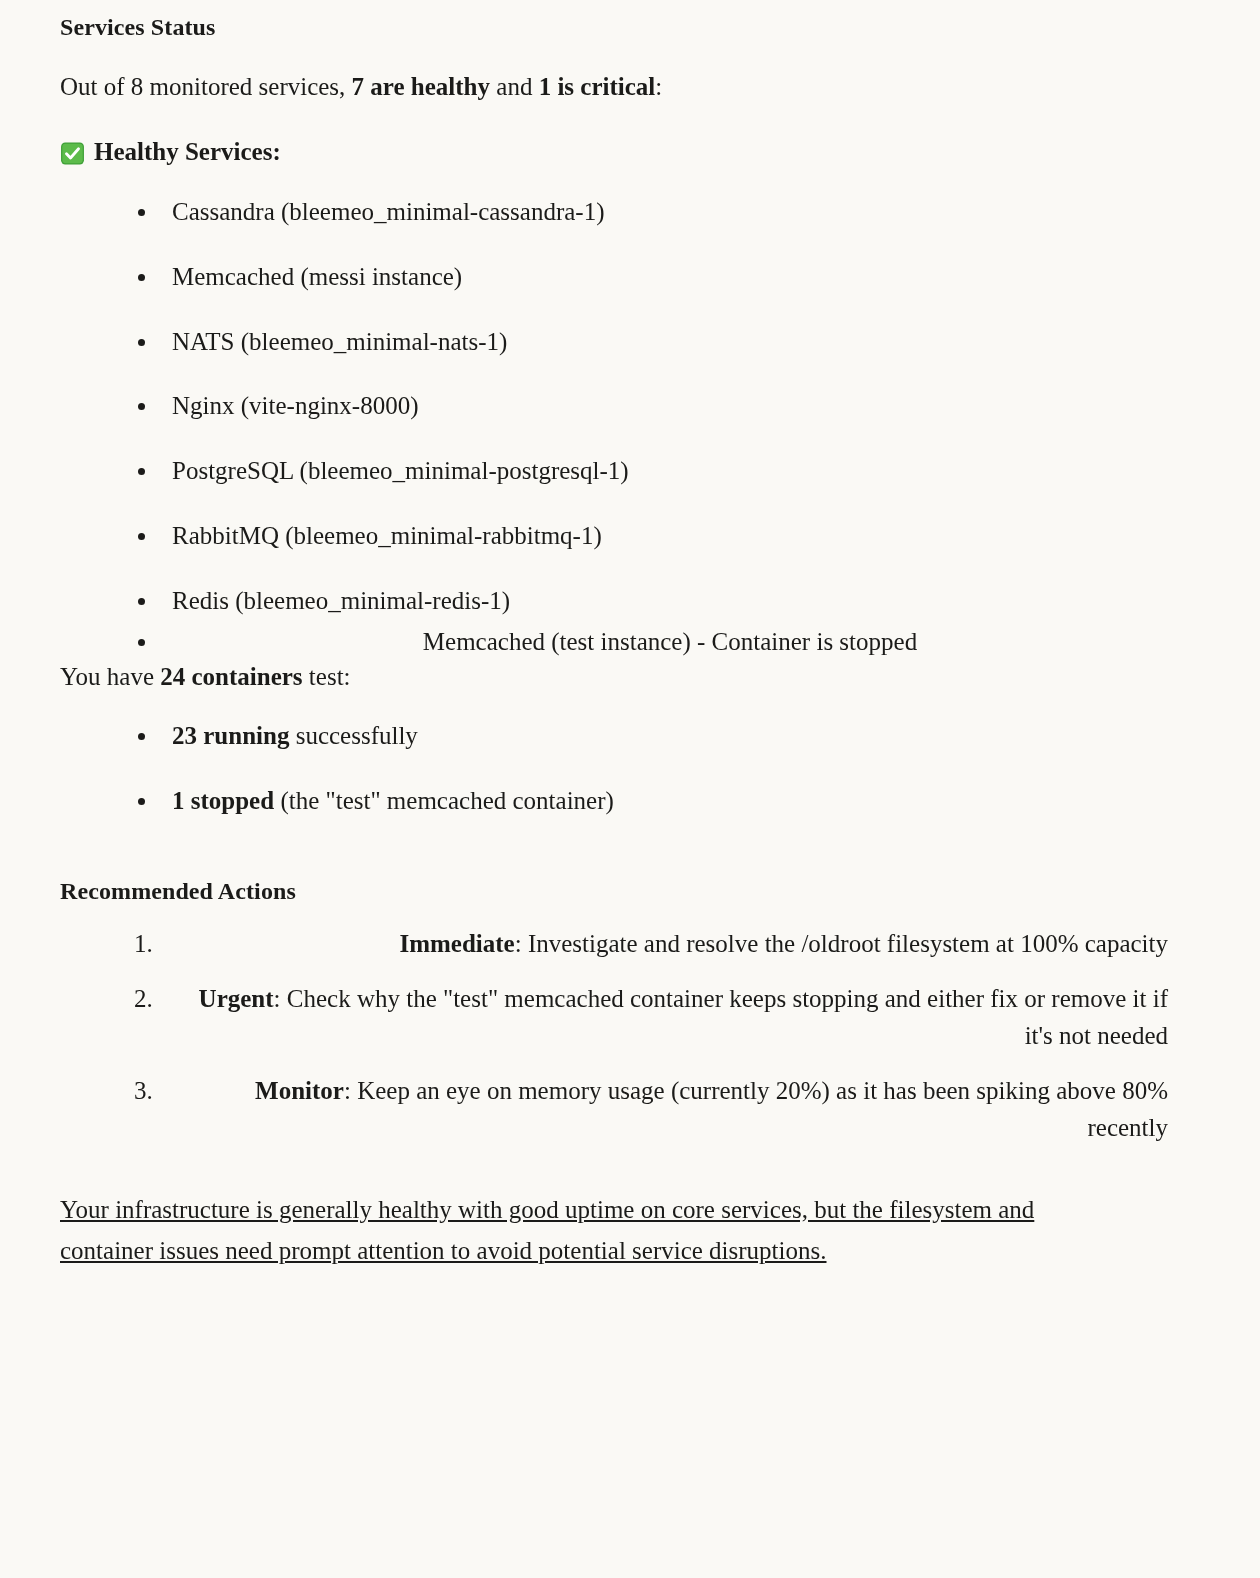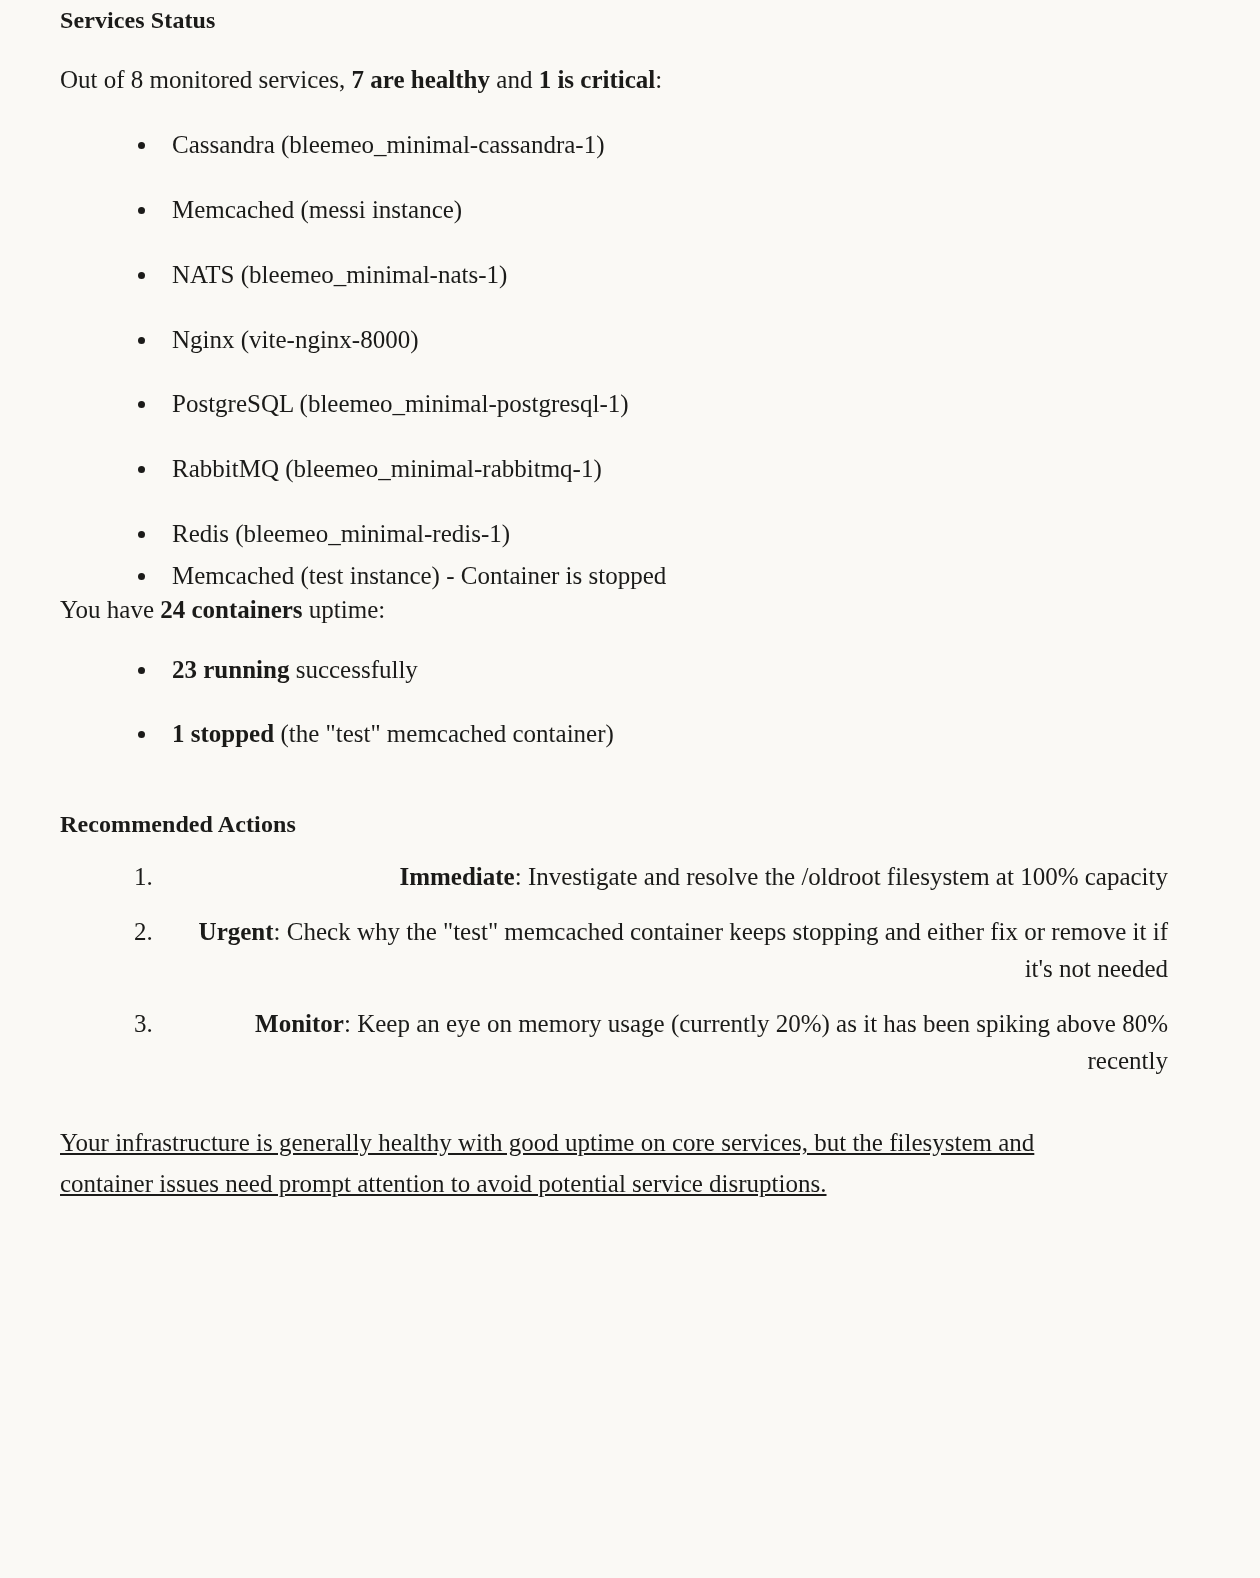--- a/index.html
+++ b/index.html
@@ -11,21 +11,21 @@
     width: 1260px;
     min-height: 1578px;
     background: #faf9f5;
     font-family: "Liberation Serif", "DejaVu Serif", serif;
     color: #1b1b19;
     -webkit-font-smoothing: antialiased;
   }
   .page {
     box-sizing: border-box;
     width: 1228px;
-    padding: 5px 60px 20px 60px;
+    padding: 12px 60px 20px 60px;
   }
 
   h2.section-heading {
     font-size: 24px;
     font-weight: bold;
     line-height: 1.3;
     margin: 0 0 26px 0;
     letter-spacing: 0.1px;
   }
   h2.section-heading.spaced-top {
@@ -135,49 +135,60 @@
     left: 74px;
     top: 0;
     font-size: 25px;
     line-height: 1.48;
   }
 
   b, strong { font-weight: bold; }
 
   .single-bullet {
     margin-top: 0;
+    text-align: center;
   }
 </style>
 </head>
 <body>
 
 <div class="page">
 
   <h2 class="section-heading">Services Status</h2>
 
   <p class="para"><span>Out of 8 monitored services, </span><b>7 are healthy</b><span> and </span><b>1 is critical</b><span>:</span></p>
 
+  <div class="sub-heading">
+    <span class="icon-check">
+      <svg viewBox="0 0 24 24" width="25" height="25" aria-hidden="true">
+        <rect x="1" y="1.5" width="22" height="21" rx="4" ry="4" fill="#3fa037"></rect>
+        <rect x="2.2" y="2.7" width="19.6" height="18.6" rx="3.2" ry="3.2" fill="#5cbb4a"></rect>
+        <path d="M6.2 12.2 L10.1 16.3 L17.8 7.4" fill="none" stroke="#ffffff" stroke-width="2.7" stroke-linecap="round" stroke-linejoin="round"></path>
+      </svg>
+    </span>
+    <span class="label">Healthy Services:</span>
+  </div>
 
   <ul class="bullets">
     <li>Cassandra (bleemeo_minimal-cassandra-1)</li>
     <li>Memcached (messi instance)</li>
     <li>NATS (bleemeo_minimal-nats-1)</li>
     <li>Nginx (vite-nginx-8000)</li>
     <li>PostgreSQL (bleemeo_minimal-postgresql-1)</li>
     <li>RabbitMQ (bleemeo_minimal-rabbitmq-1)</li>
     <li>Redis (bleemeo_minimal-redis-1)</li>
   </ul>
 
 
   <ul class="bullets single-bullet">
     <li>Memcached (test instance) - Container is stopped</li>
   </ul>
 
 
-  <p class="para tight"><span>You have </span><b>24 containers</b><span> uptime:</span></p>
+  <p class="para tight"><span>You have </span><b>24 containers</b><span> test:</span></p>
 
   <ul class="bullets">
     <li><b>23 running</b><span> successfully</span></li>
     <li><b>1 stopped</b><span> (the "test" memcached container)</span></li>
   </ul>
 
   <h2 class="section-heading spaced-top actions-heading">Recommended Actions</h2>
 
   <ol class="steps">
     <li><b>Immediate</b><span>: Investigate and resolve the /oldroot filesystem at 100% capacity</span></li>

